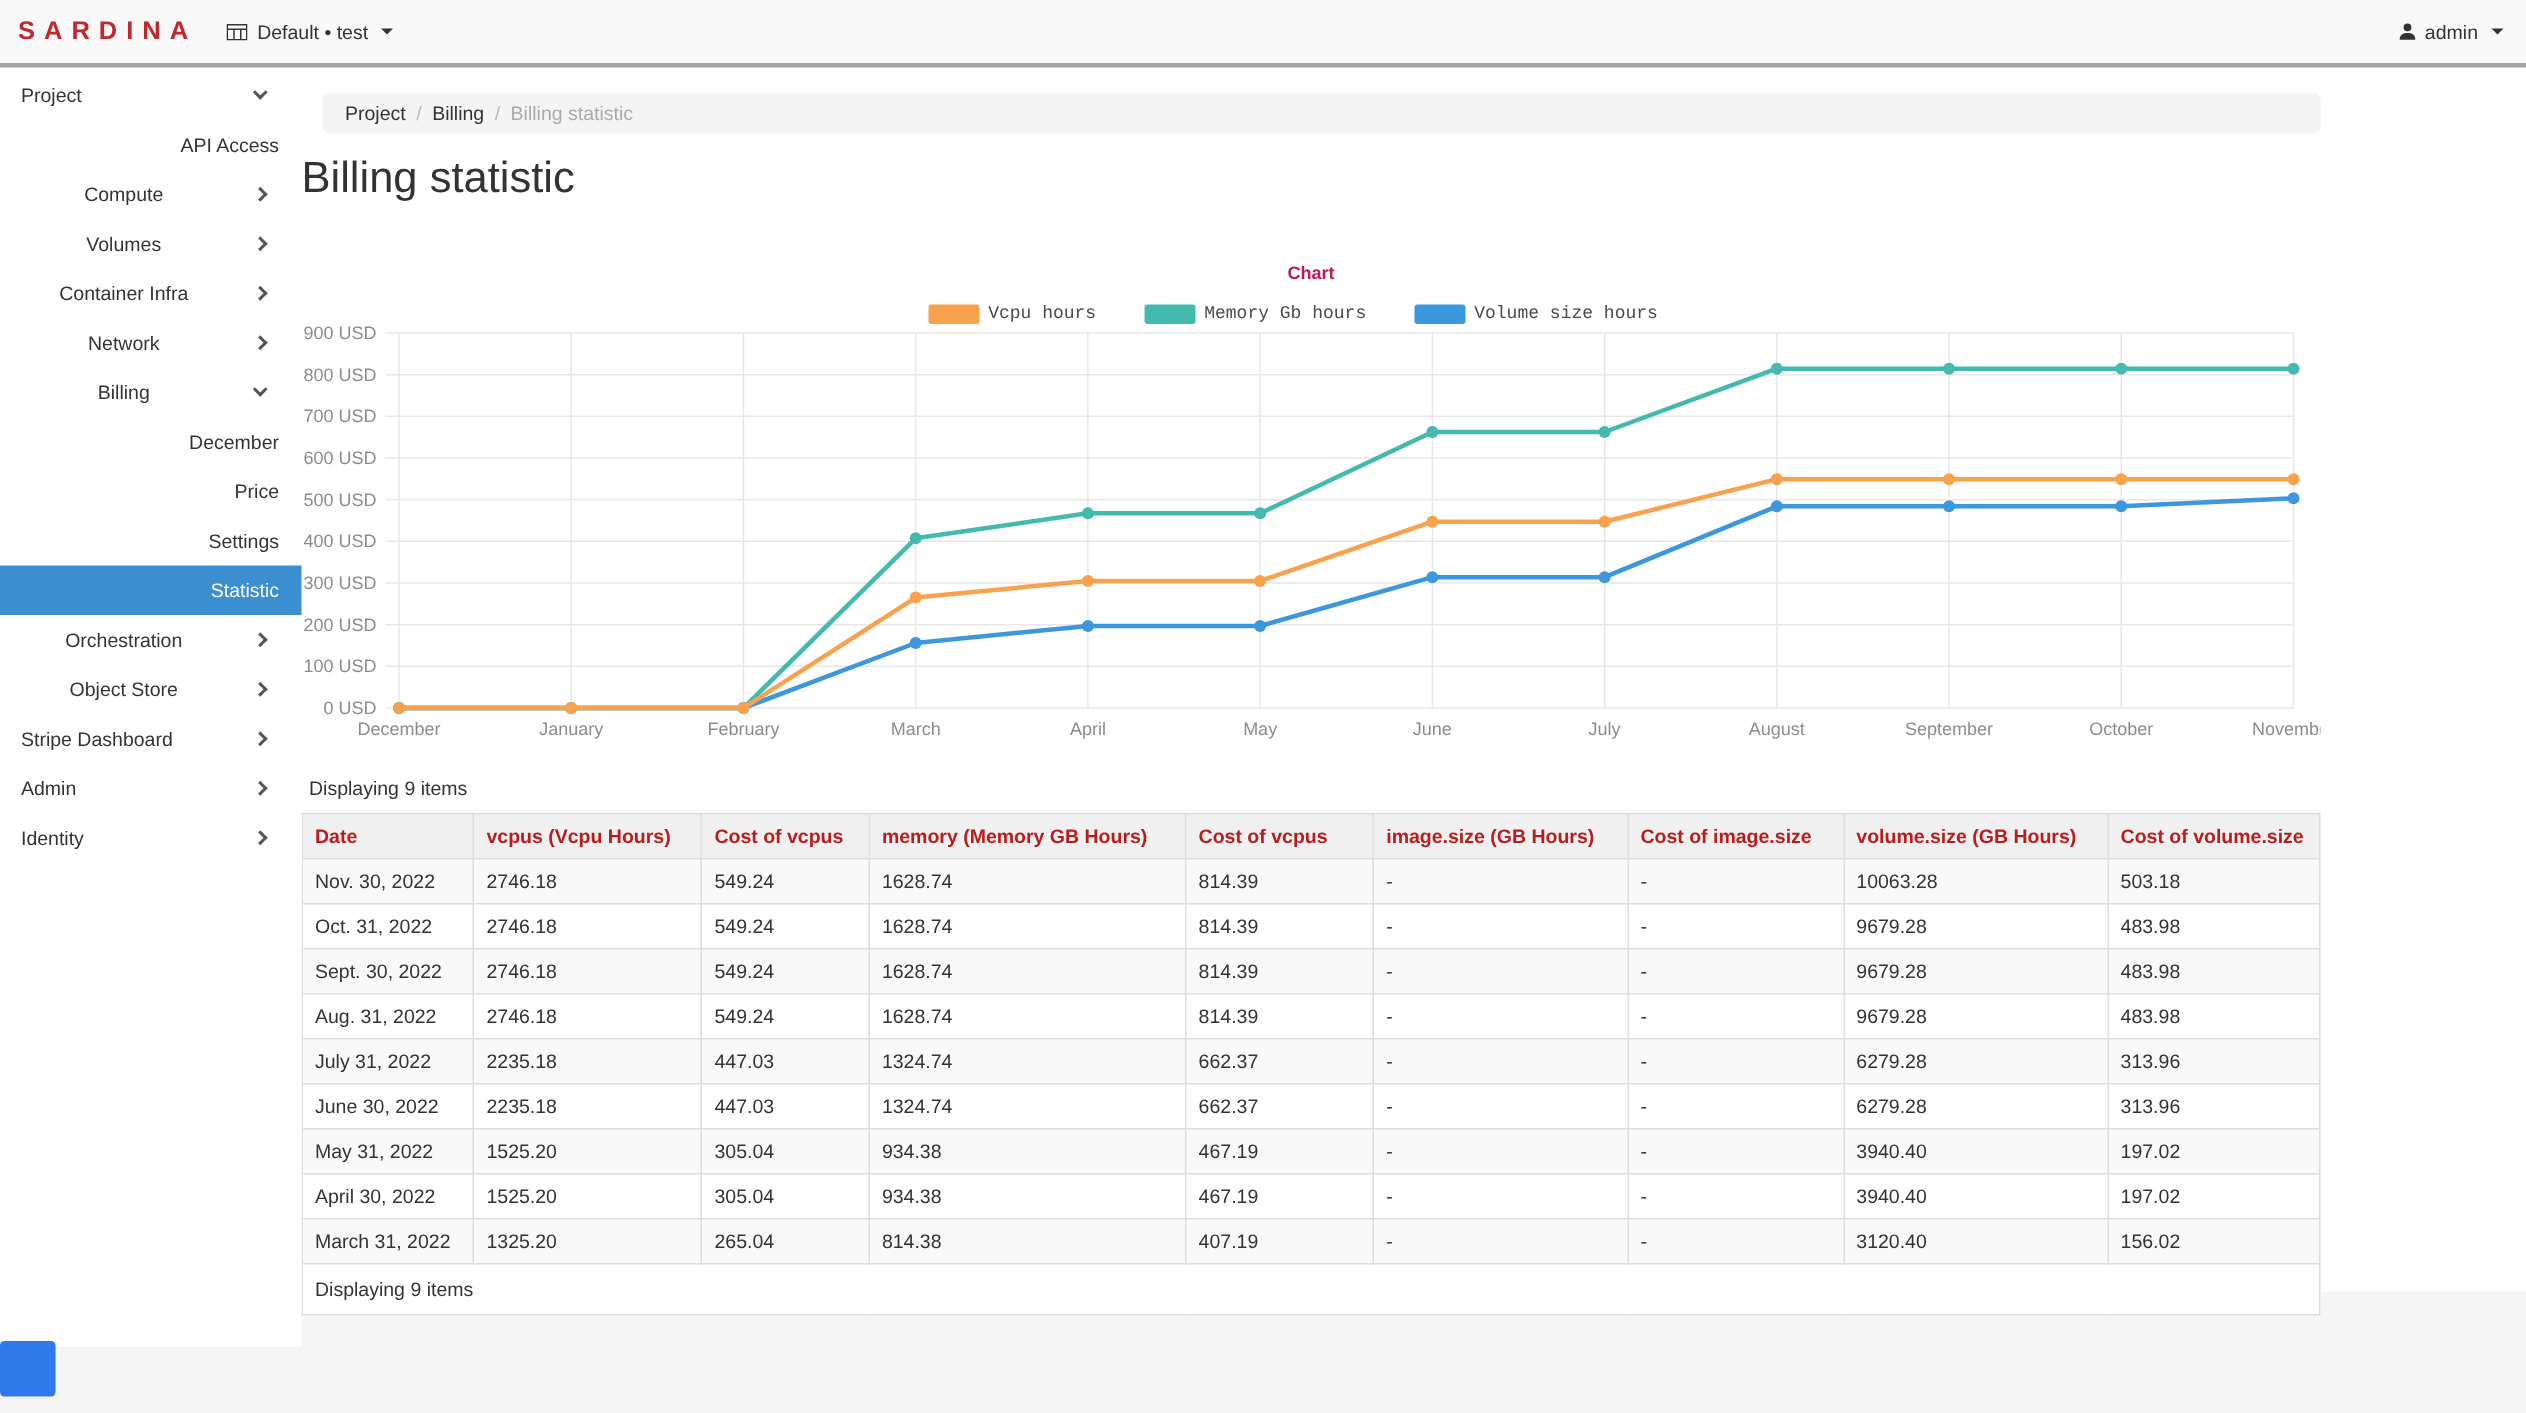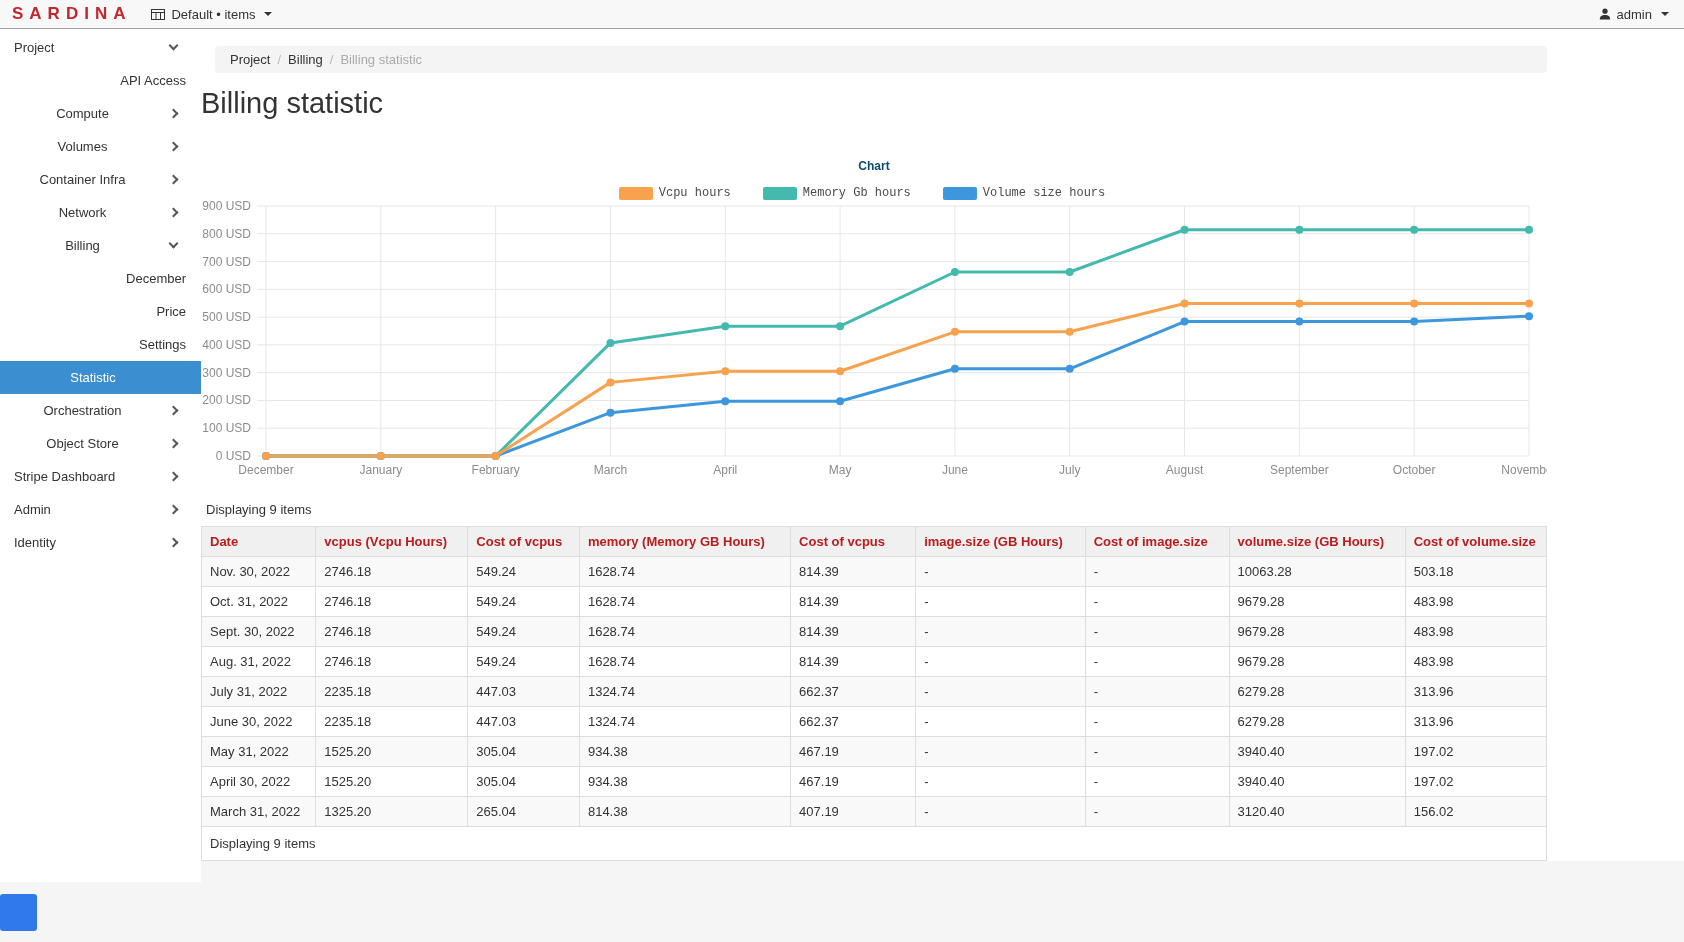--- a/index.html
+++ b/index.html
@@ -3,47 +3,47 @@
 <meta charset="utf-8">
 <style>
   * { box-sizing:border-box; }
   html,body { margin:0; padding:0; }
   body {
     width:1684px; height:942px; position:relative; overflow:hidden;
     font-family:"Liberation Sans", sans-serif; background:#fff; color:#333;
   }
   
   .navbar {
-    height:29px; background:#f8f8f8; border-bottom:1px solid #a3a3a3;
+    height:45px; background:#f8f8f8; border-bottom:3px solid #a3a3a3;
     display:flex; align-items:center; padding:0 15px 0 12px; position:relative; z-index:3;
   }
   .brand { color:#c1272d; font-weight:bold; font-size:17px; letter-spacing:6px; margin-right:20px; cursor:pointer; }
   .menu-group { display:flex; align-items:center; gap:6px; font-size:13px; color:#333; cursor:pointer; }
   .spacer { flex:1; }
   .caret { width:0; height:0; border-left:4px solid transparent; border-right:4px solid transparent; border-top:4px solid #333; margin-left:3px; }
   
   .layout { display:flex; align-items:flex-start; }
   .sidebar { width:201px; flex-shrink:0; background:#fff; height:853px; padding-top:2px; font-size:13px; position:relative; z-index:2; }
   .nav-item { position:relative; height:33px; line-height:33px; cursor:pointer; color:#333; white-space:nowrap; }
   .nav-item.lvl1 { text-align:left; padding-left:14px; }
   .nav-item.lvl2 { text-align:center; padding-left:4px; padding-right:40px; }
   .nav-item.lvl3 { text-align:right; padding-right:15px; }
-  .nav-item.active { background:#3b8fd1; color:#fff;text-align:center; }
+  .nav-item.active { background:#3b8fd1; color:#fff; }
   .chev { position:absolute; right:24px; top:13px; width:7px; height:7px;
           border-right:2px solid #555; border-bottom:2px solid #555; transform:rotate(-45deg); }
   .chev.down { transform:rotate(45deg); top:11px; }
   
   .content { width:1346px; flex-shrink:0; position:relative; z-index:1; background:#fff; }
   .breadcrumb { margin:17px 0 0 14px; background:#f4f4f4; border-radius:4px; padding:6px 15px; font-size:13px; color:#333; }
   .breadcrumb .sep { color:#b9b9b9; padding:0 7px; }
   .breadcrumb .crumb { color:#333; cursor:pointer; }
   .breadcrumb .crumb.current { color:#aaa; cursor:default; }
   .page-title { margin:13px 0 0 0; font-size:29px; font-weight:400; line-height:34px; color:#333; }
   
-  .chart-title { margin-top:39px; text-align:center; font-size:12px; font-weight:bold; color:#0c4a6e; }
+  .chart-title { margin-top:39px; text-align:center; font-size:12px; font-weight:bold; color:#be185d; }
   .legend { margin-top:13px; display:flex; justify-content:center; align-items:center; font-size:12px; color:#4a4a4a; }
   .legend-item { display:flex; align-items:center; margin:0 4px; cursor:pointer; }
   .swatch { width:34px; height:13px; border-radius:2px; margin-right:6px; display:inline-block; }
   .legend-label { margin-right:24px;font-family:Liberation Mono, monospace; }
   svg.chart { display:block; margin-top:0; }
   .ylab, .xlab { fill:#8c8c8c; font-size:12px; font-family:"Liberation Sans",sans-serif; }
   
   .count-label { margin:14px 0 9px 5px; font-size:13px; color:#333; }
   table.billing { width:100%; border-collapse:collapse; font-size:13px; background:#fff; }
   table.billing th, table.billing td { border:1px solid #ddd; padding:7px 8px; text-align:left; }
@@ -59,21 +59,21 @@
 
 <div class="navbar">
   <div class="brand">SARDINA</div>
   <div class="menu-group">
     <svg width="14" height="11" viewBox="0 0 14 11">
       <rect x="0.5" y="0.5" width="13" height="10" fill="none" stroke="#333"></rect>
       <line x1="0.5" y1="3.5" x2="13.5" y2="3.5" stroke="#333"></line>
       <line x1="5" y1="3.5" x2="5" y2="10.5" stroke="#333"></line>
       <line x1="9.5" y1="3.5" x2="9.5" y2="10.5" stroke="#333"></line>
     </svg>
-    <span>Default • items</span>
+    <span>Default • test</span>
     <span class="caret"></span>
   </div>
   <div class="spacer"></div>
   <div class="menu-group">
     <svg width="12" height="12" viewBox="0 0 12 12">
       <circle cx="6" cy="3.2" r="2.6" fill="#333"></circle>
       <path d="M0.8,11.5 C0.8,8 3,7 6,7 C9,7 11.2,8 11.2,11.5 Z" fill="#333"></path>
     </svg>
     <span>admin</span>
     <span class="caret"></span>

